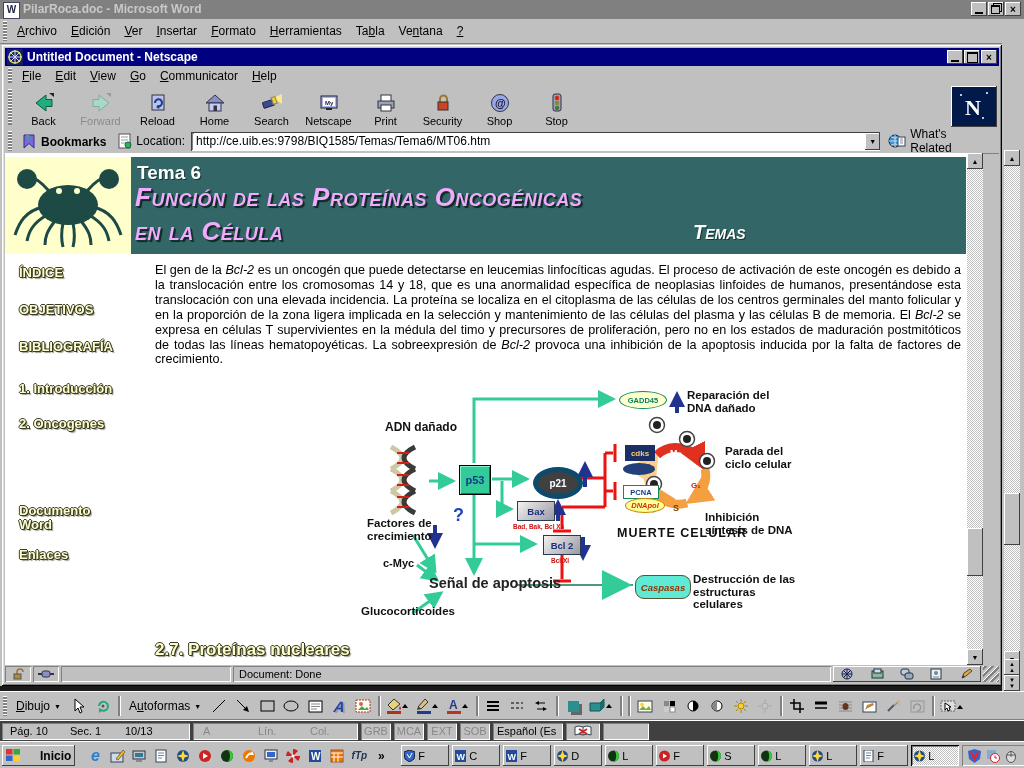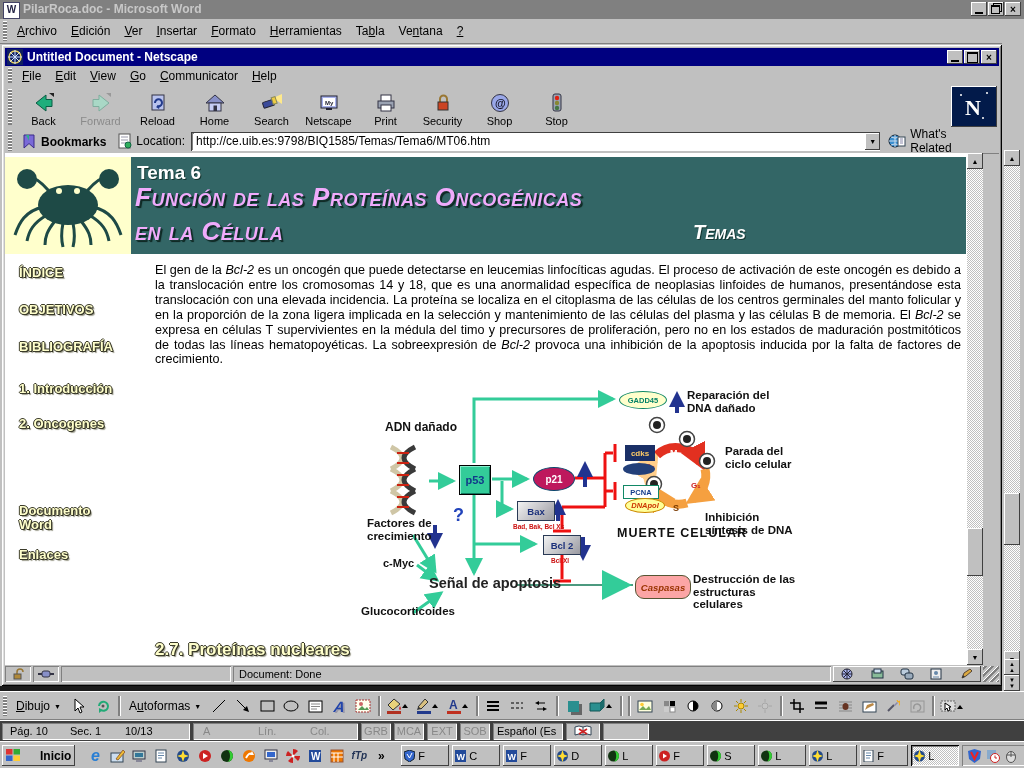--- a/index.html
+++ b/index.html
@@ -363,21 +363,21 @@
               </g>
           </g>
           <text x="313" y="67" font-size="9" font-weight="bold" fill="#fff">M</text>
           <text x="288" y="80" font-size="8" font-weight="bold" fill="#c22">G₂</text>
           <text x="316" y="122" font-size="9" font-weight="bold" fill="#7a3a00">S</text>
           <text x="334" y="99" font-size="8" font-weight="bold" fill="#c22">G₁</text>
         </svg>
 
         <div class="dlab" style="left:28px;top:32px;font-size:12px;">ADN dañado</div>
         <div class="dbox" style="left:102px;top:76px;width:30px;height:28px;background:#33cc99;border:1px solid #000;box-shadow:inset 1px 1px 0 #88eecc,inset -1px -1px 0 #11775c;color:#123a8a;font-size:11px;">p53</div>
-        <div class="dbox" style="left:176px;top:78px;width:40px;height:22px;background:#be185d;border:1px solid #0c4a6e;border-radius:50%;color:#fff;font-size:10px;">p21</div>
+        <div class="dbox" style="left:176px;top:78px;width:40px;height:22px;background:#404040;border:5px solid #0c4a6e;border-radius:50%;color:#fff;font-size:10px;">p21</div>
         <div class="dbox" style="left:262px;top:2px;width:46px;height:16px;background:#ffffcc;border:1.5px solid #118866;border-radius:50%;color:#008066;font-size:7.5px;">GADD45</div>
         <div class="dlab" style="left:330px;top:0;">Reparación del
 DNA dañado</div>
         <div class="dbox" style="left:268px;top:56px;width:30px;height:16px;background:#1a2f66;color:#ffcc66;font-size:8px;">cdks</div>
         <div class="dbox" style="left:266px;top:74px;width:32px;height:12px;background:#23407a;border-radius:50%;"></div>
         <div class="dbox" style="left:266px;top:96px;width:34px;height:12px;background:#fff;border:1px solid #118866;color:#123a8a;font-size:7.5px;">PCNA</div>
         <div class="dbox" style="left:268px;top:109px;width:38px;height:13px;background:#ffff99;border:1px solid #cc8800;border-radius:50%;color:#cc3300;font-size:7.5px;font-style:italic;">DNApol</div>
         <div class="dlab" style="left:368px;top:56px;">Parada del
 ciclo celular</div>
         <div class="dlab" style="left:348px;top:122px;">Inhibición
@@ -386,21 +386,21 @@
         <div class="dlab" style="left:156px;top:132px;font-size:6.5px;color:#cc1111;">Bad, Bak, Bcl Xs</div>
         <div class="dbox silver" style="left:186px;top:146px;width:36px;height:18px;font-size:9.5px;">Bcl 2</div>
         <div class="dlab" style="left:194px;top:166px;font-size:6.5px;color:#cc1111;">Bcl Xl</div>
         <div class="dlab" style="left:260px;top:138px;font-size:12.5px;letter-spacing:1px;">MUERTE CELULAR</div>
         <div class="dlab" style="left:10px;top:128px;">Factores de
 crecimiento</div>
         <div class="dlab" style="left:26px;top:168px;font-size:11px;">c-Myc</div>
         <div class="dlab" style="left:4px;top:216px;">Glucocorticoides</div>
         <div class="dlab" style="left:72px;top:188px;font-size:14.5px;color:#222;">Señal de apoptosis</div>
         <div class="dlab" style="left:96px;top:120px;font-size:18px;color:#2244bb;">?</div>
-        <div class="dbox" style="left:278px;top:186px;width:54px;height:22px;background:#fca5a5;border:1.5px solid #555533;border-radius:9px;color:#993300;font-size:9.5px;font-style:italic;">Caspasas</div>
+        <div class="dbox" style="left:278px;top:186px;width:54px;height:22px;background:#5eead4;border:1.5px solid #555533;border-radius:9px;color:#993300;font-size:9.5px;font-style:italic;">Caspasas</div>
         <div class="dlab" style="left:336px;top:184px;">Destrucción de las
 estructuras celulares</div>
       </div>
 
       <div class="abs ylink" style="left:150px;top:487px;font-size:17px;">2.7. Proteínas nucleares</div>
 
       <div class="abs" style="left:962px;top:0;width:16px;height:512px;background:repeating-conic-gradient(#fff 0 25%,#c0c0c0 0 50%) 0 0/2px 2px;">
         <div class="abs scroll-btn raisedthin" style="left:0;top:0;">▲</div>
         <div class="abs raisedthin" style="left:0;top:375px;width:16px;height:48px;"></div>
         <div class="abs scroll-btn raisedthin" style="left:0;top:496px;">▼</div>

